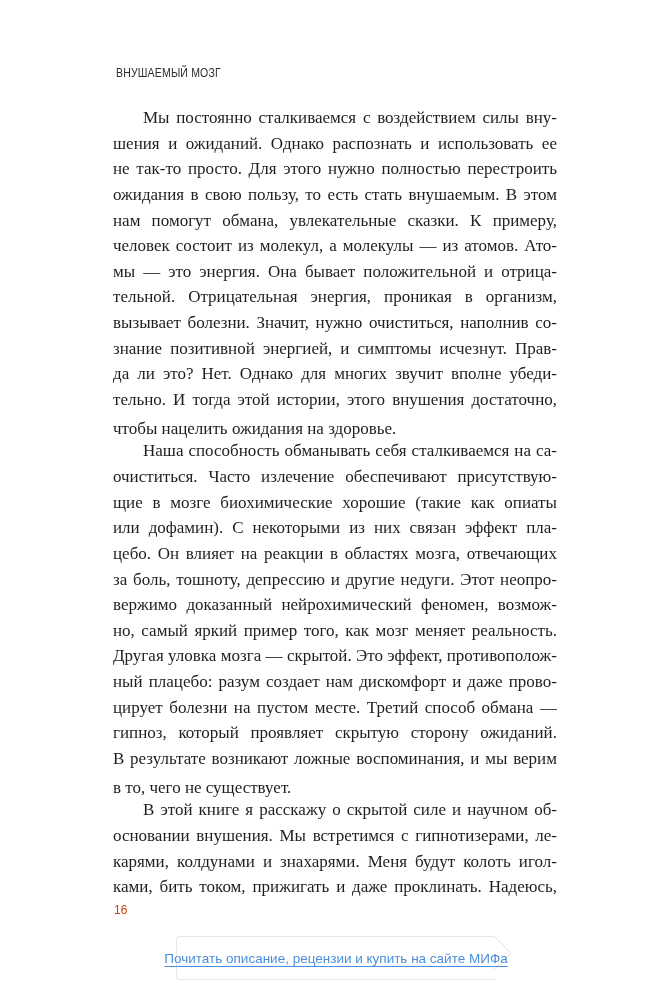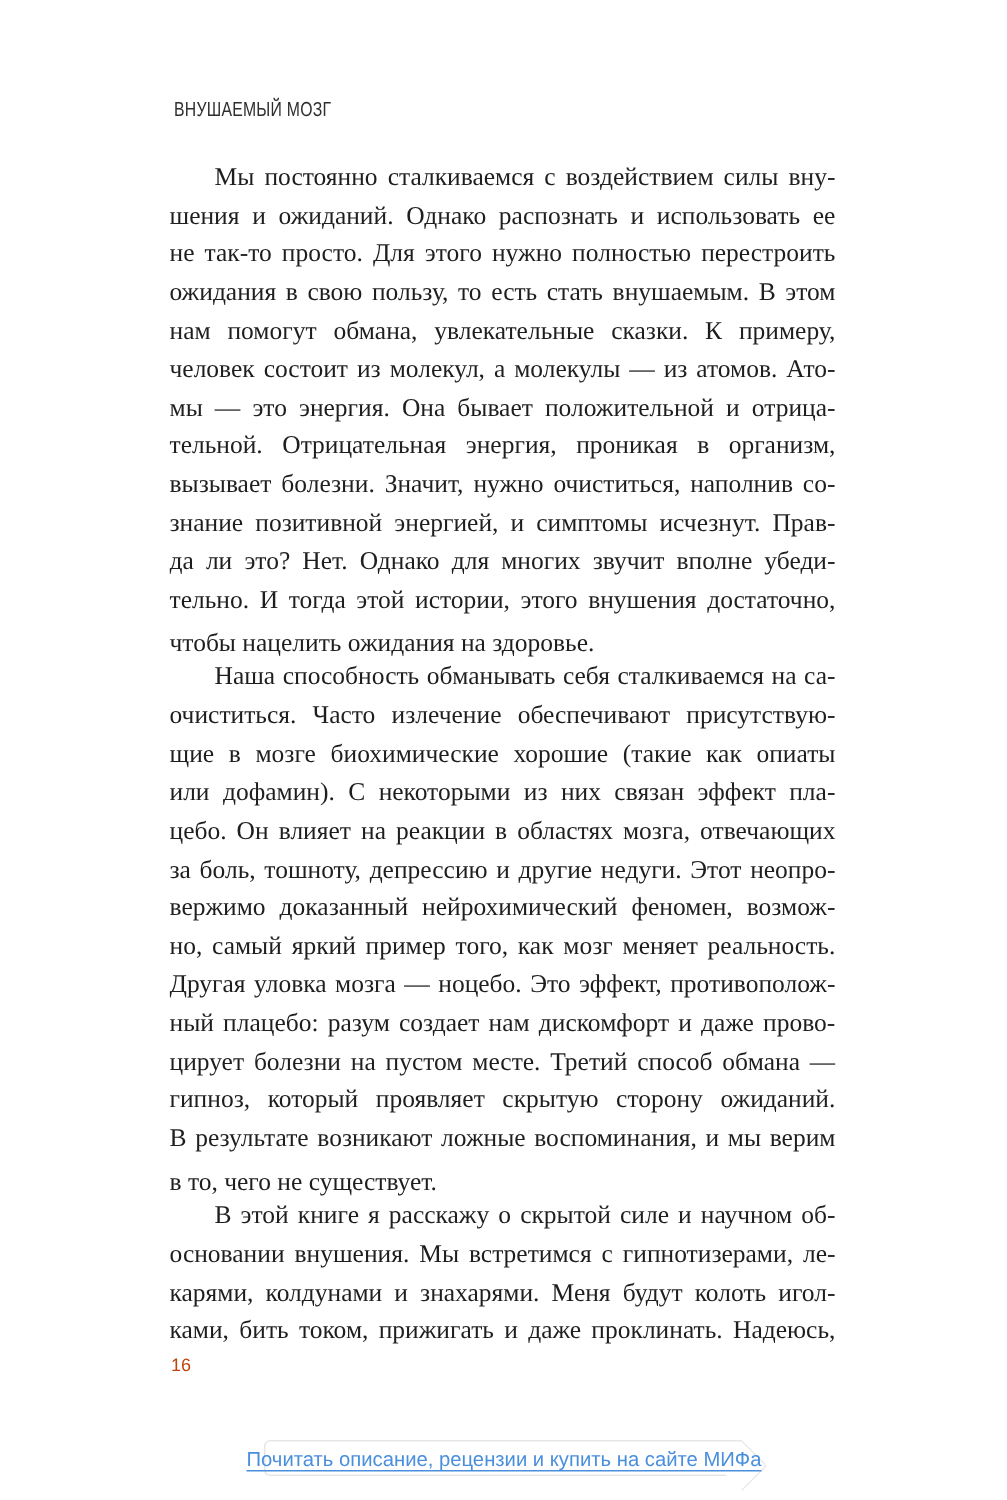--- a/index.html
+++ b/index.html
@@ -53,23 +53,23 @@
     position: absolute;
     left: 114px;
     top: 903px;
     font-family: Liberation Sans, sans-serif;
     font-size: 12px;
     color: #c2410c;
   }
   .footer-banner {
     position: absolute;
     left: 176px;
-    top: 960px;
+    top: 936px;
     width: 319px;
-    height: 24px;
+    height: 44px;
     box-sizing: border-box;
     background: #ffffff;
     border: 1px solid #e6e6e6;
     border-right: none;
     border-radius: 4px 0 0 4px;
     display: flex;
     align-items: center;
     justify-content: center;
     cursor: pointer;
   }
@@ -303,21 +303,21 @@
         <span>как</span>
         <span>мозг</span>
         <span>меняет</span>
         <span>реальность.</span>
       </div>
       <div class="line">
         <span>Другая</span>
         <span>уловка</span>
         <span>мозга</span>
         <span>—</span>
-        <span>ноцебо.</span>
+        <span>скрытой.</span>
         <span>Это</span>
         <span>эффект,</span>
         <span>противополож-</span>
       </div>
       <div class="line">
         <span>ный</span>
         <span>плацебо:</span>
         <span>разум</span>
         <span>создает</span>
         <span>нам</span>

